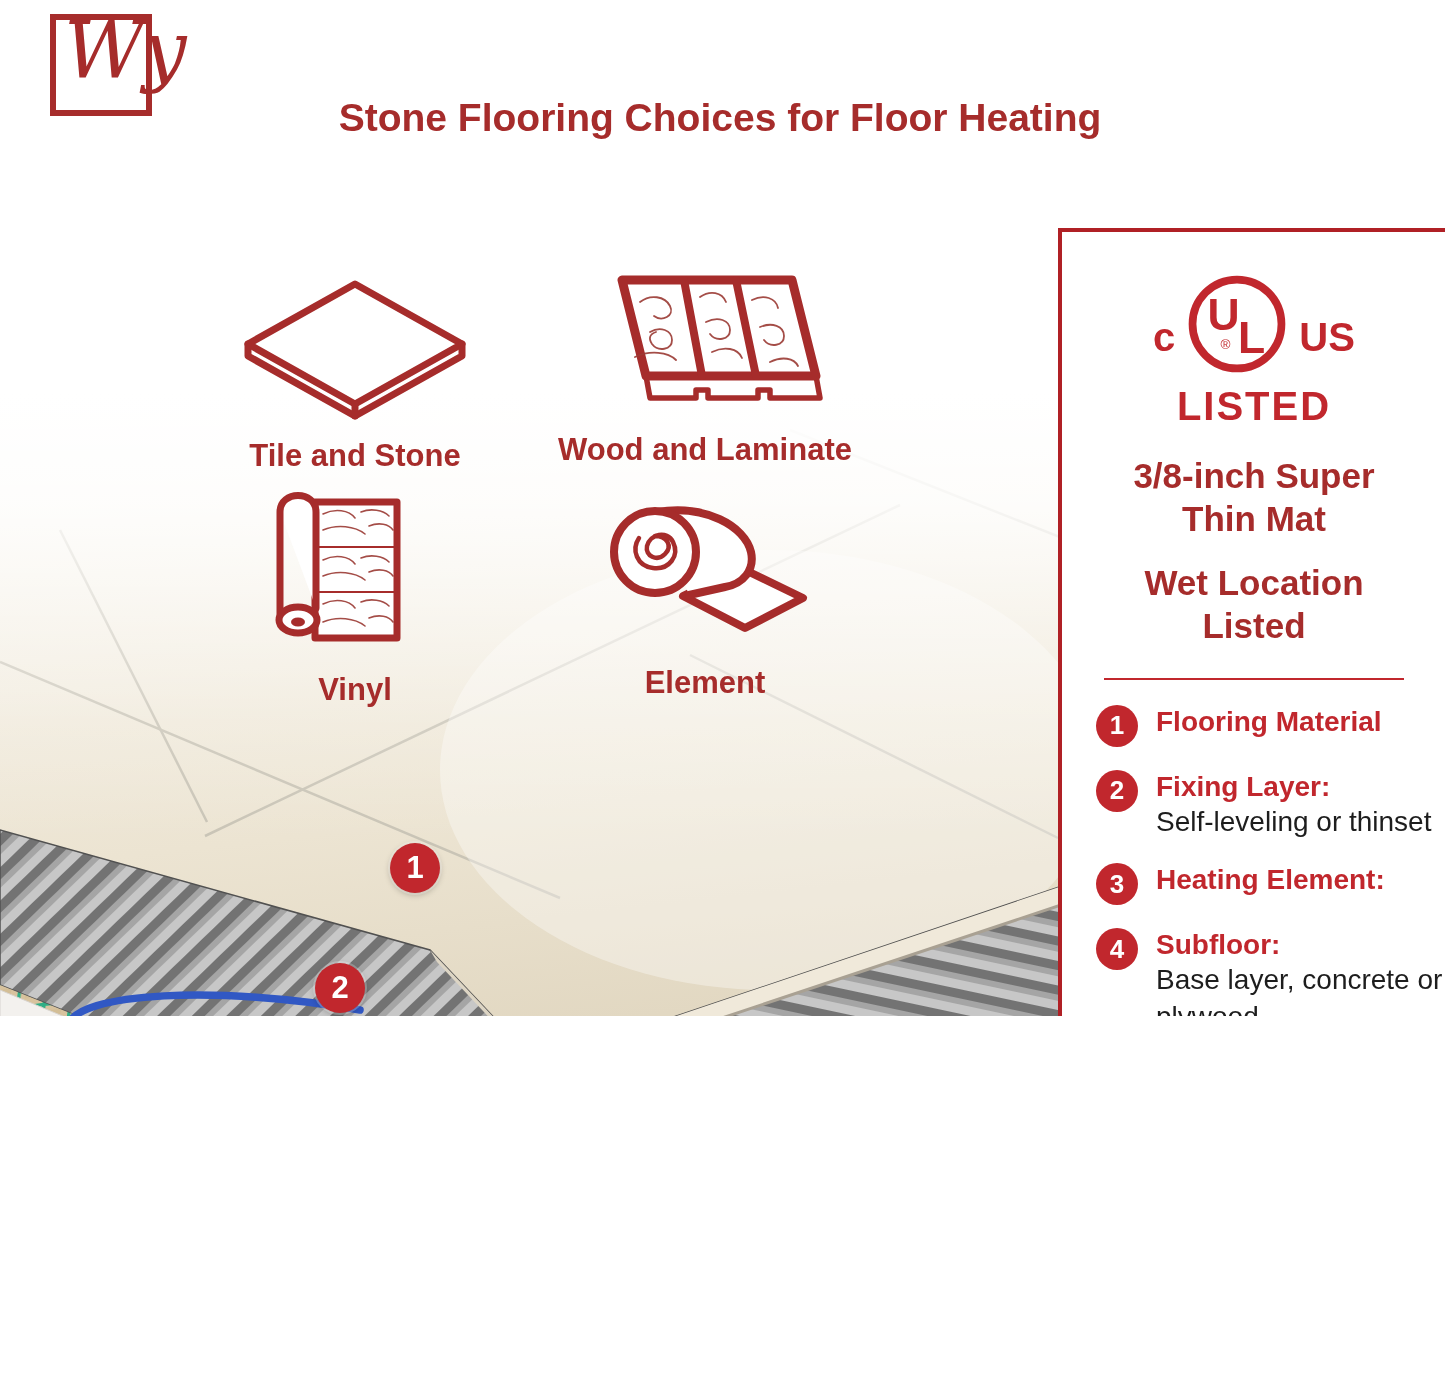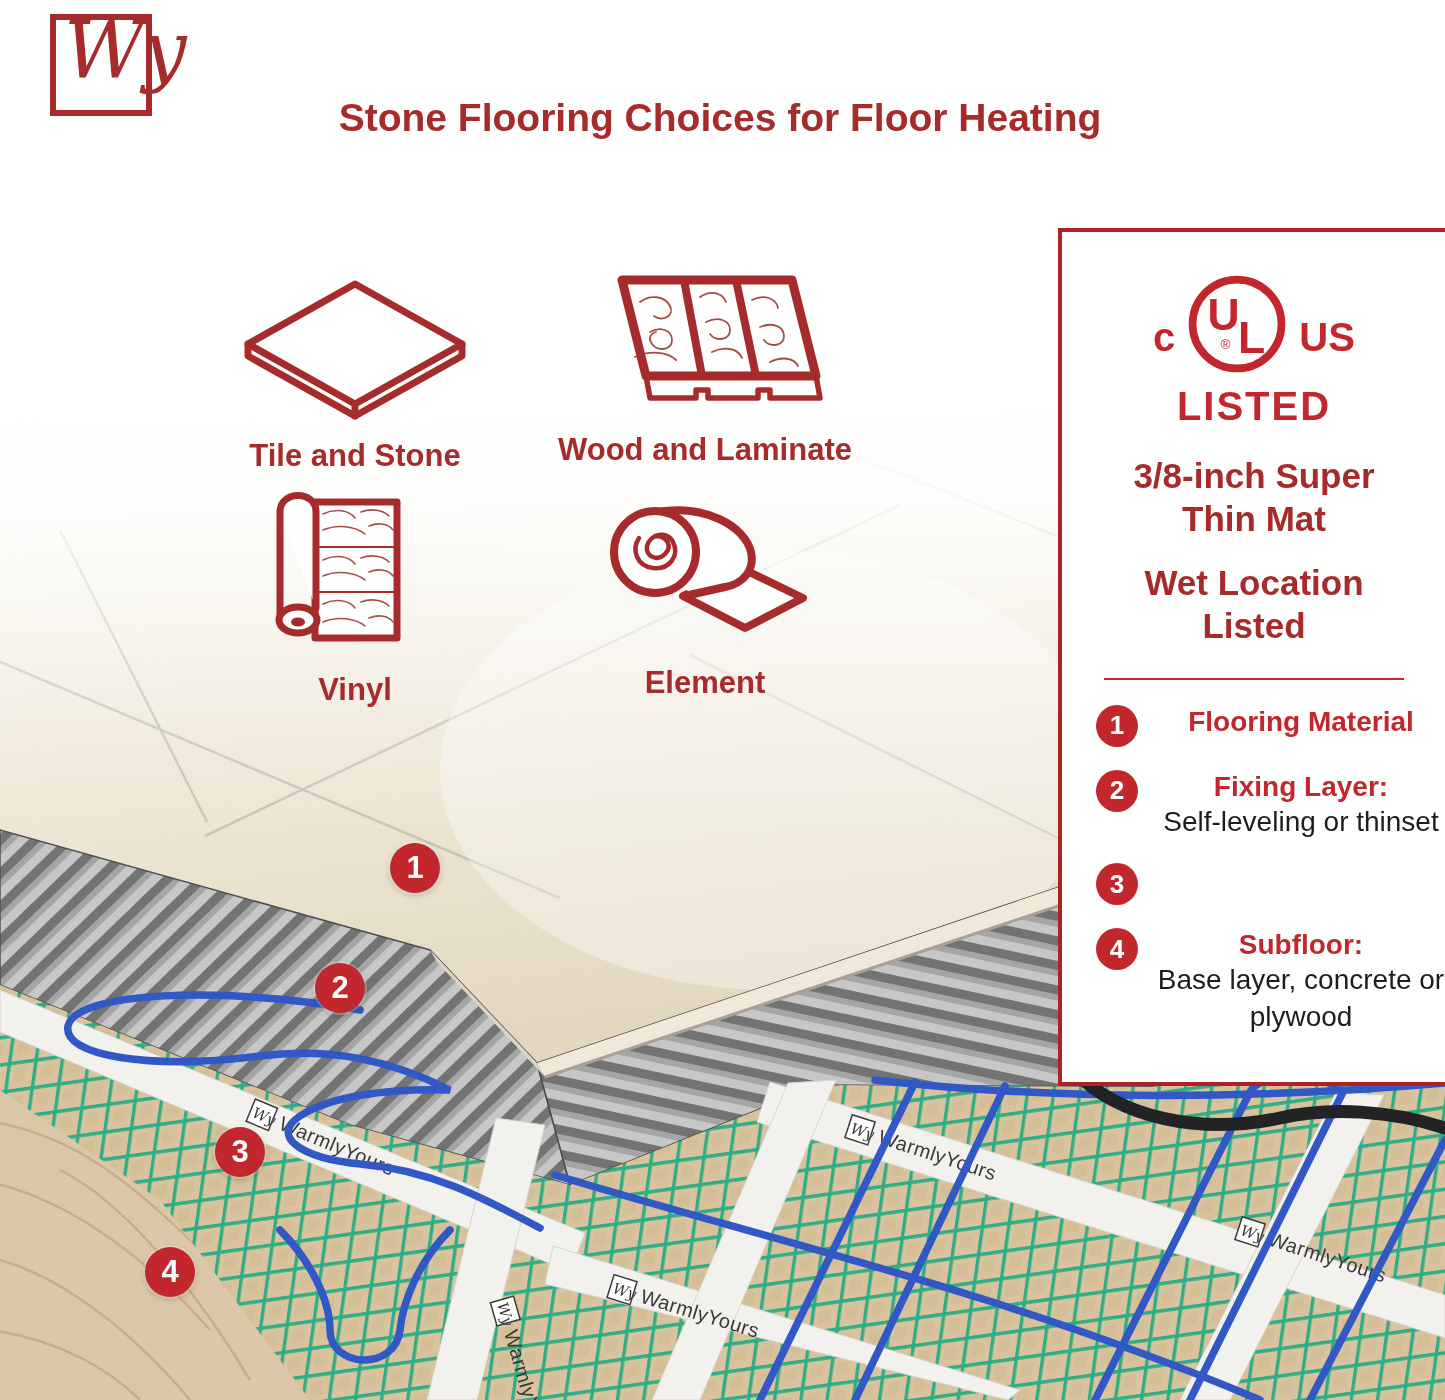--- a/index.html
+++ b/index.html
@@ -3,21 +3,21 @@
 <meta charset="utf-8">
 <style>
   :root{
     --red:#A62C2B;
     --badge-red:#C1272D;
     --border-red:#B02025;
     --ink:#1d1d1d;
   }
   html,body{margin:0;padding:0;background:#fff;}
   #stage{
-    position:relative;width:1445px;height:1400px;overflow:hidden;background:#ffffff;
+    position:relative;width:1445px;height:1016px;overflow:hidden;background:#ffffff;
     font-family:"Liberation Sans",sans-serif;
   }
   .photo-svg{position:absolute;left:0;top:0;width:1445px;height:1400px;}
   
   .wy-logo{position:absolute;left:50px;top:14px;width:102px;height:102px;border:6px solid var(--red);box-sizing:border-box;}
   .wy-logo .wy-text{position:absolute;left:8px;top:-12px;font-family:"DejaVu Serif",serif;font-style:italic;font-size:78px;color:var(--red);line-height:1.1;}
   .title{position:absolute;left:275px;top:4px;width:890px;text-align:center;color:var(--red);font-weight:bold;font-size:64px;letter-spacing:-1px;}
   .subtitle{position:absolute;left:275px;top:96px;width:890px;text-align:center;color:var(--red);font-weight:bold;font-size:39px;}
   
   .ftype{position:absolute;text-align:center;}
@@ -36,21 +36,21 @@
   .ul-side{color:var(--badge-red);font-weight:bold;font-size:40px;align-self:center;margin-top:26px;}
   .ul-side.left{margin-right:4px;}
   .ul-side.right{margin-left:4px;}
   .ul-listed{color:var(--badge-red);font-weight:bold;font-size:40px;letter-spacing:2px;margin-top:2px;}
   .feature{color:var(--red);font-weight:bold;font-size:35px;line-height:1.22;width:320px;margin:26px auto 0;}
   .feature.second{margin-top:22px;}
   .divider{width:300px;border-top:2px solid var(--badge-red);margin:30px auto 0;}
   .legend{margin-top:24px;text-align:left;}
   .legend-item{display:flex;align-items:flex-start;padding-left:34px;margin-bottom:22px;}
   .legend-badge{flex:0 0 auto;width:42px;height:42px;border-radius:50%;background:var(--badge-red);color:#fff;font-weight:bold;font-size:26px;display:flex;align-items:center;justify-content:center;margin-right:18px;margin-top:1px;}
-  .legend-text{width:292px;text-align:center;}
+  .legend-text{width:292px;}
   .legend-title{color:var(--badge-red);font-weight:bold;font-size:28px;line-height:1.25;}
   .legend-desc{color:var(--ink);font-size:28px;line-height:1.3;}
   
   .photo-badge{position:absolute;width:50px;height:50px;border-radius:50%;background:var(--badge-red);color:#fff;font-weight:bold;font-size:31px;display:flex;align-items:center;justify-content:center;box-shadow:0 0 0 2px rgba(255,255,255,0.25),0 2px 6px rgba(0,0,0,0.25);}
   #badge-1{left:390px;top:843px;}
   #badge-2{left:315px;top:963px;}
   #badge-3{left:215px;top:1127px;}
   #badge-4{left:145px;top:1247px;}
 </style>
 </head>
@@ -282,20 +282,21 @@
         <div class="legend-item">
           <div class="legend-badge">2</div>
           <div class="legend-text">
             <div class="legend-title">Fixing Layer:</div>
             <div class="legend-desc">Self-leveling or thinset</div>
           </div>
         </div>
         <div class="legend-item">
           <div class="legend-badge">3</div>
           <div class="legend-text">
+            <div class="legend-title">Heating Element:</div>
           </div>
         </div>
         <div class="legend-item">
           <div class="legend-badge">4</div>
           <div class="legend-text">
             <div class="legend-title">Subfloor:</div>
             <div class="legend-desc">Base layer, concrete or plywood</div>
           </div>
         </div>
       </div>

